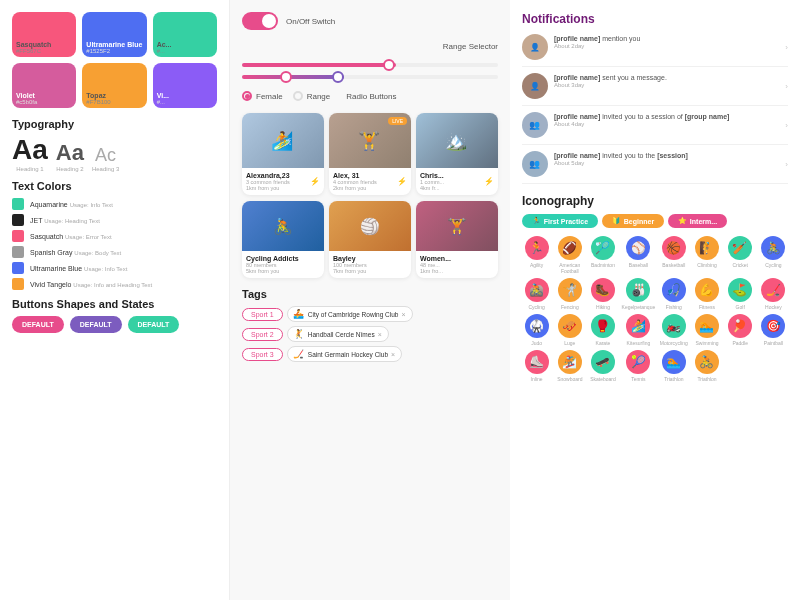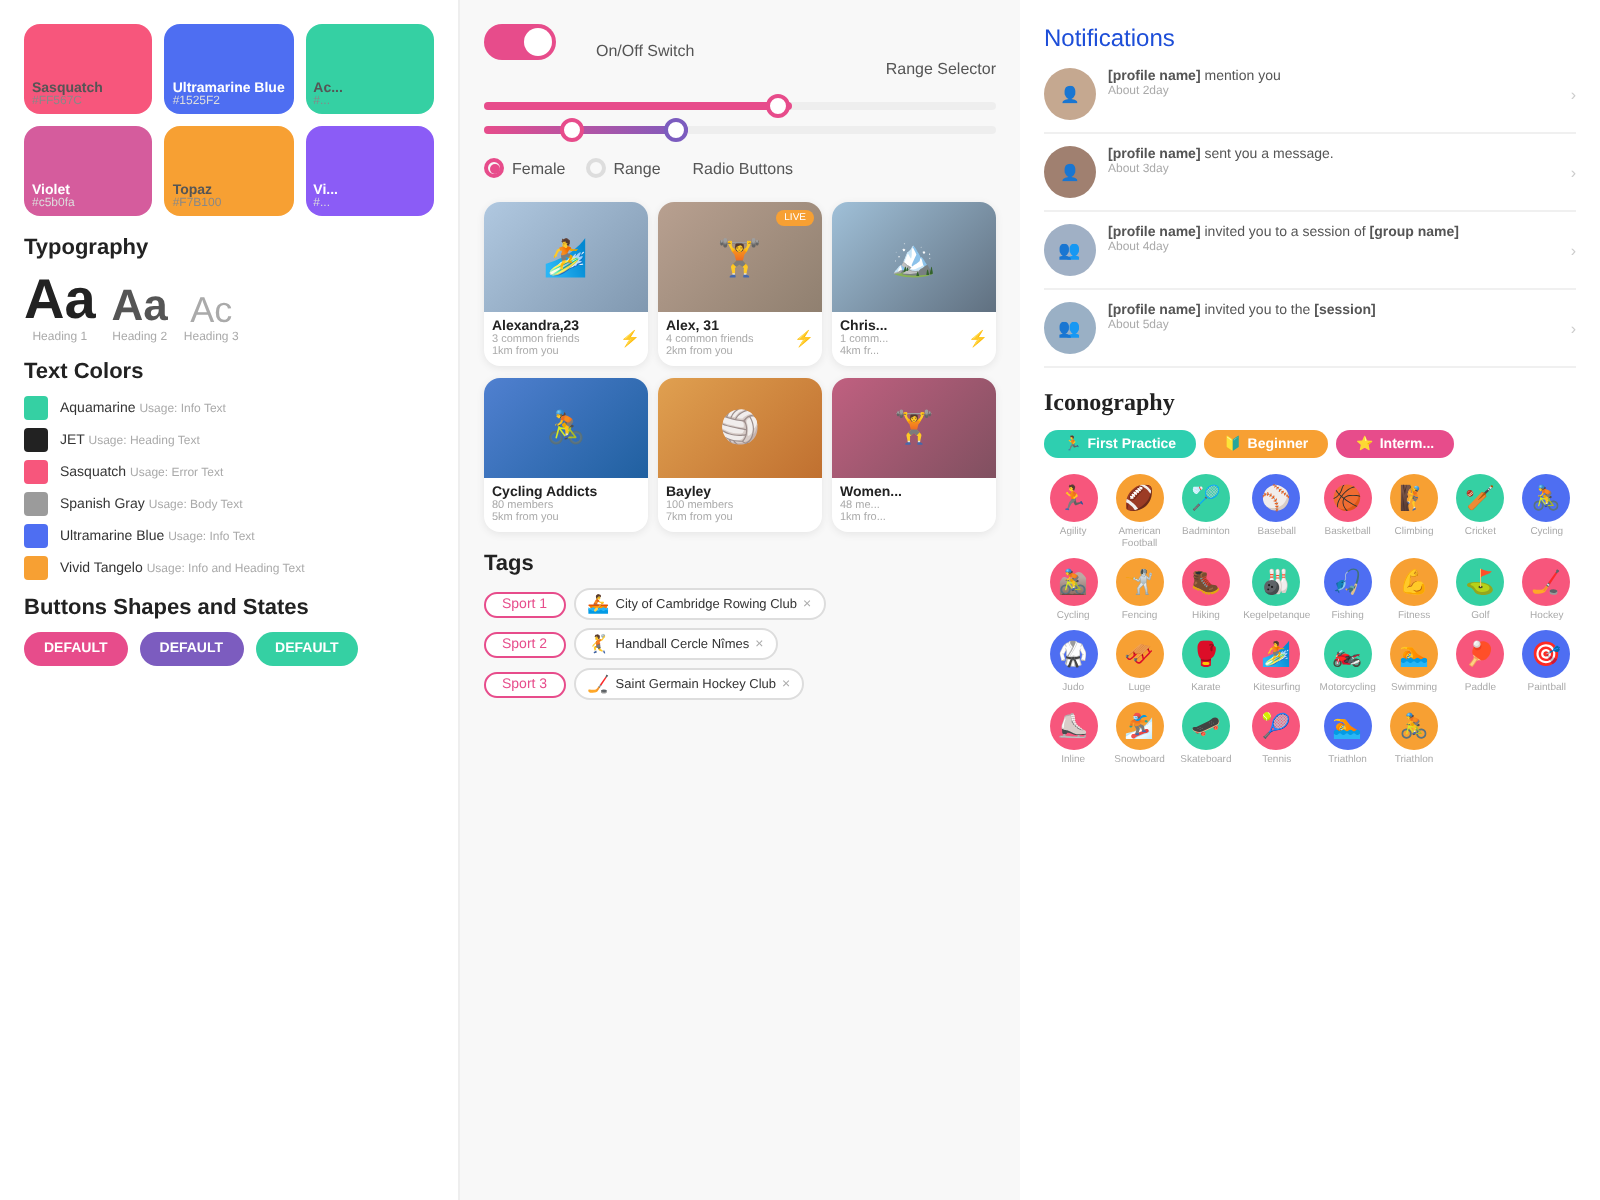--- a/index.html
+++ b/index.html
@@ -141,22 +141,23 @@
     .middle-panel {
       width: 280px;
       background: #f8f8f8;
       padding: 12px;
       overflow: hidden;
       flex-shrink: 0;
     }
 
     .switch-row {
       display: flex;
-      align-items: flex-end;
-      gap: 20px;
+      align-items: center;
+      gap: 8px;
+      margin-bottom: 12px;
     }
 
     .toggle {
       width: 36px;
       height: 18px;
       background: #e74c8b;
       border-radius: 9px;
       position: relative;
     }
 
@@ -353,22 +354,22 @@
     .right-panel {
       width: 290px;
       background: #fff;
       padding: 12px;
       overflow: hidden;
       flex-shrink: 0;
     }
 
     .notif-title {
       font-size: 12px;
-      font-weight: 400;
-      color: #1d4ed8;
+      font-weight: 700;
+      color: #701a75;
       margin-bottom: 8px;
     }
 
     .notif-item {
       display: flex;
       align-items: flex-start;
       gap: 6px;
       margin-bottom: 6px;
       padding-bottom: 6px;
       border-bottom: 1px solid #f0f0f0;
@@ -411,21 +412,20 @@
       font-size: 8px;
       color: #ccc;
       align-self: center;
     }
 
     .iconography-title {
       font-size: 12px;
       font-weight: 700;
       color: #222;
       margin: 10px 0 6px;
-      font-family: Liberation Serif, serif;
     }
 
     .icon-filter-row {
       display: flex;
       gap: 4px;
       margin-bottom: 8px;
     }
 
     .icon-filter-btn {
       padding: 3px 10px;

